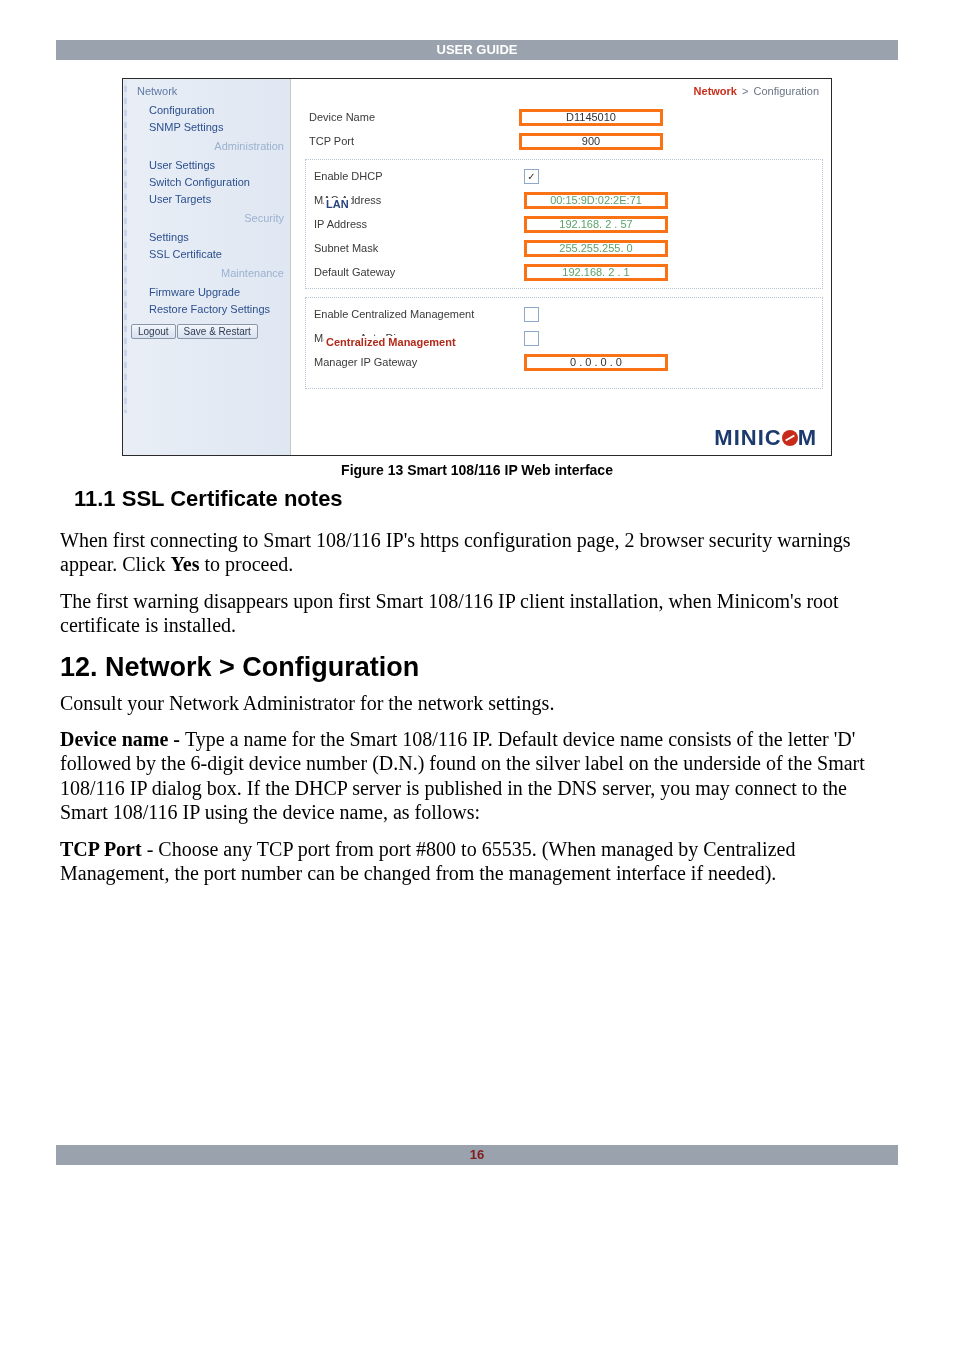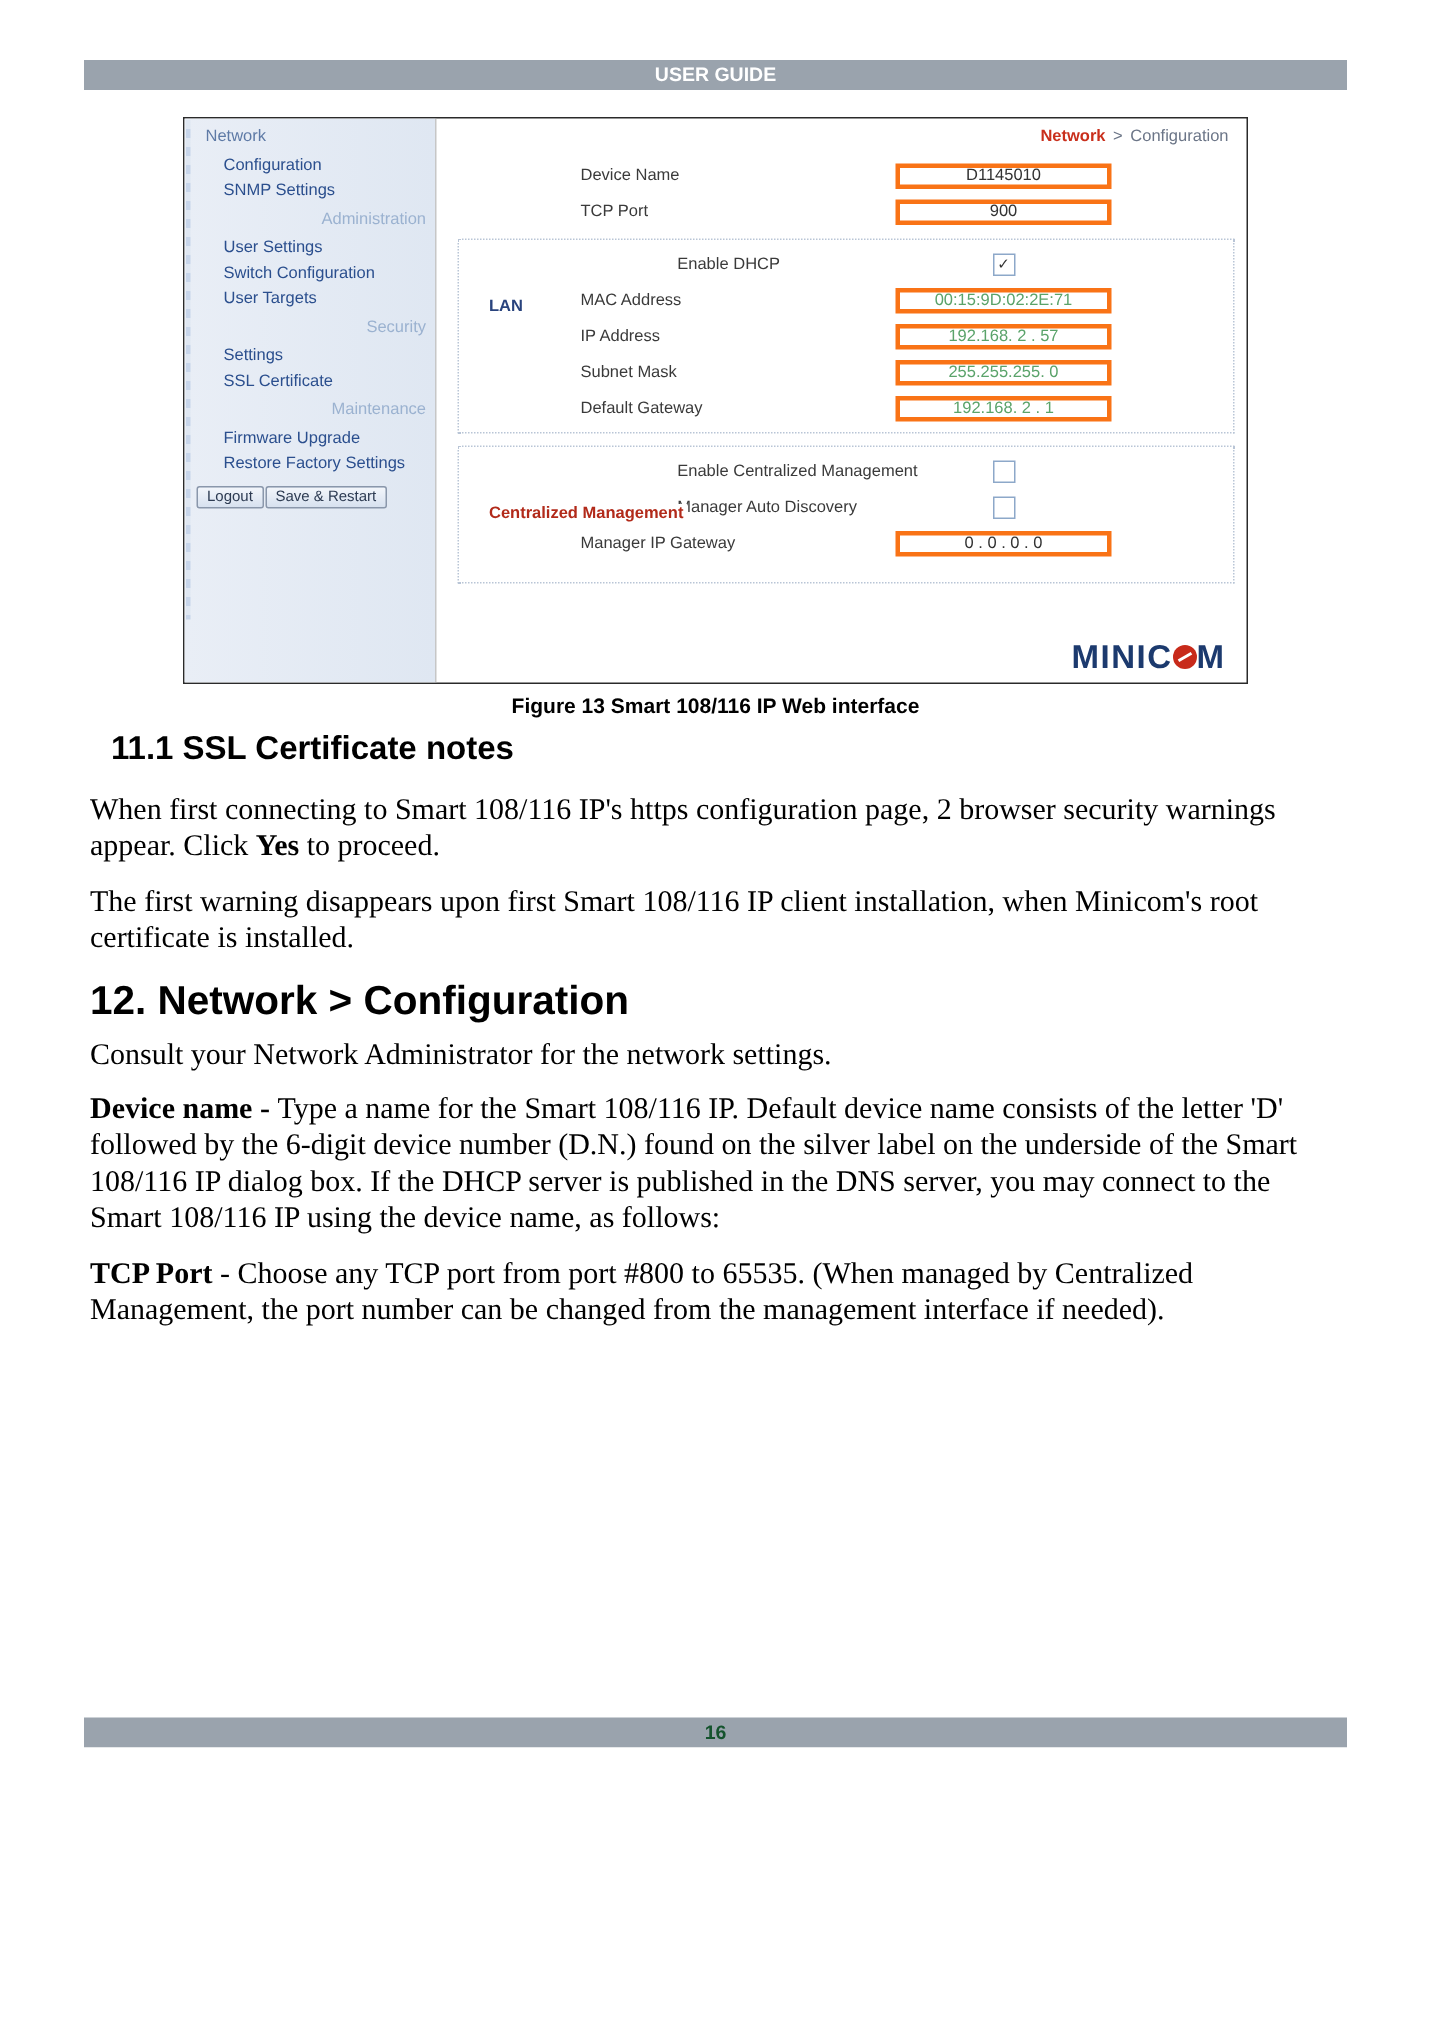--- a/index.html
+++ b/index.html
@@ -103,21 +103,20 @@
     top: 6px;
     font-size: 11px;
     color: #6b7587;
   }
   .crumb .cur { color: #c92f1c; font-weight: bold; }
   .crumb .sep { color: #6b7587; padding: 0 2px; }
   .row {
     display: flex;
     align-items: center;
     height: 24px;
-    justify-content: center;
   }
   .lab { width: 210px; color: #3a3a3a; }
   .fld {
     width: 144px;
     border: 3px solid #f97316;
     height: 17px;
     font-family: Tahoma, Arial, sans-serif;
     font-size: 11px;
     padding: 0 4px;
     text-align: center;
@@ -210,21 +209,21 @@
     line-height: 1.22;
     margin: 6px 0 12px 0;
   }
   .para .b { font-weight: bold; }
   .para .i { font-style: italic; }
 
   .footer-bar {
     margin: 260px 56px 0 56px;
     height: 20px;
     background: #9aa3ad;
-    color: #14532d;
+    color: #7f1d1d;
     font-family: Arial, Helvetica, sans-serif;
     font-weight: bold;
     font-size: 13px;
     text-align: center;
     line-height: 20px;
   }
 </style>
 </head>
 <body>
 

